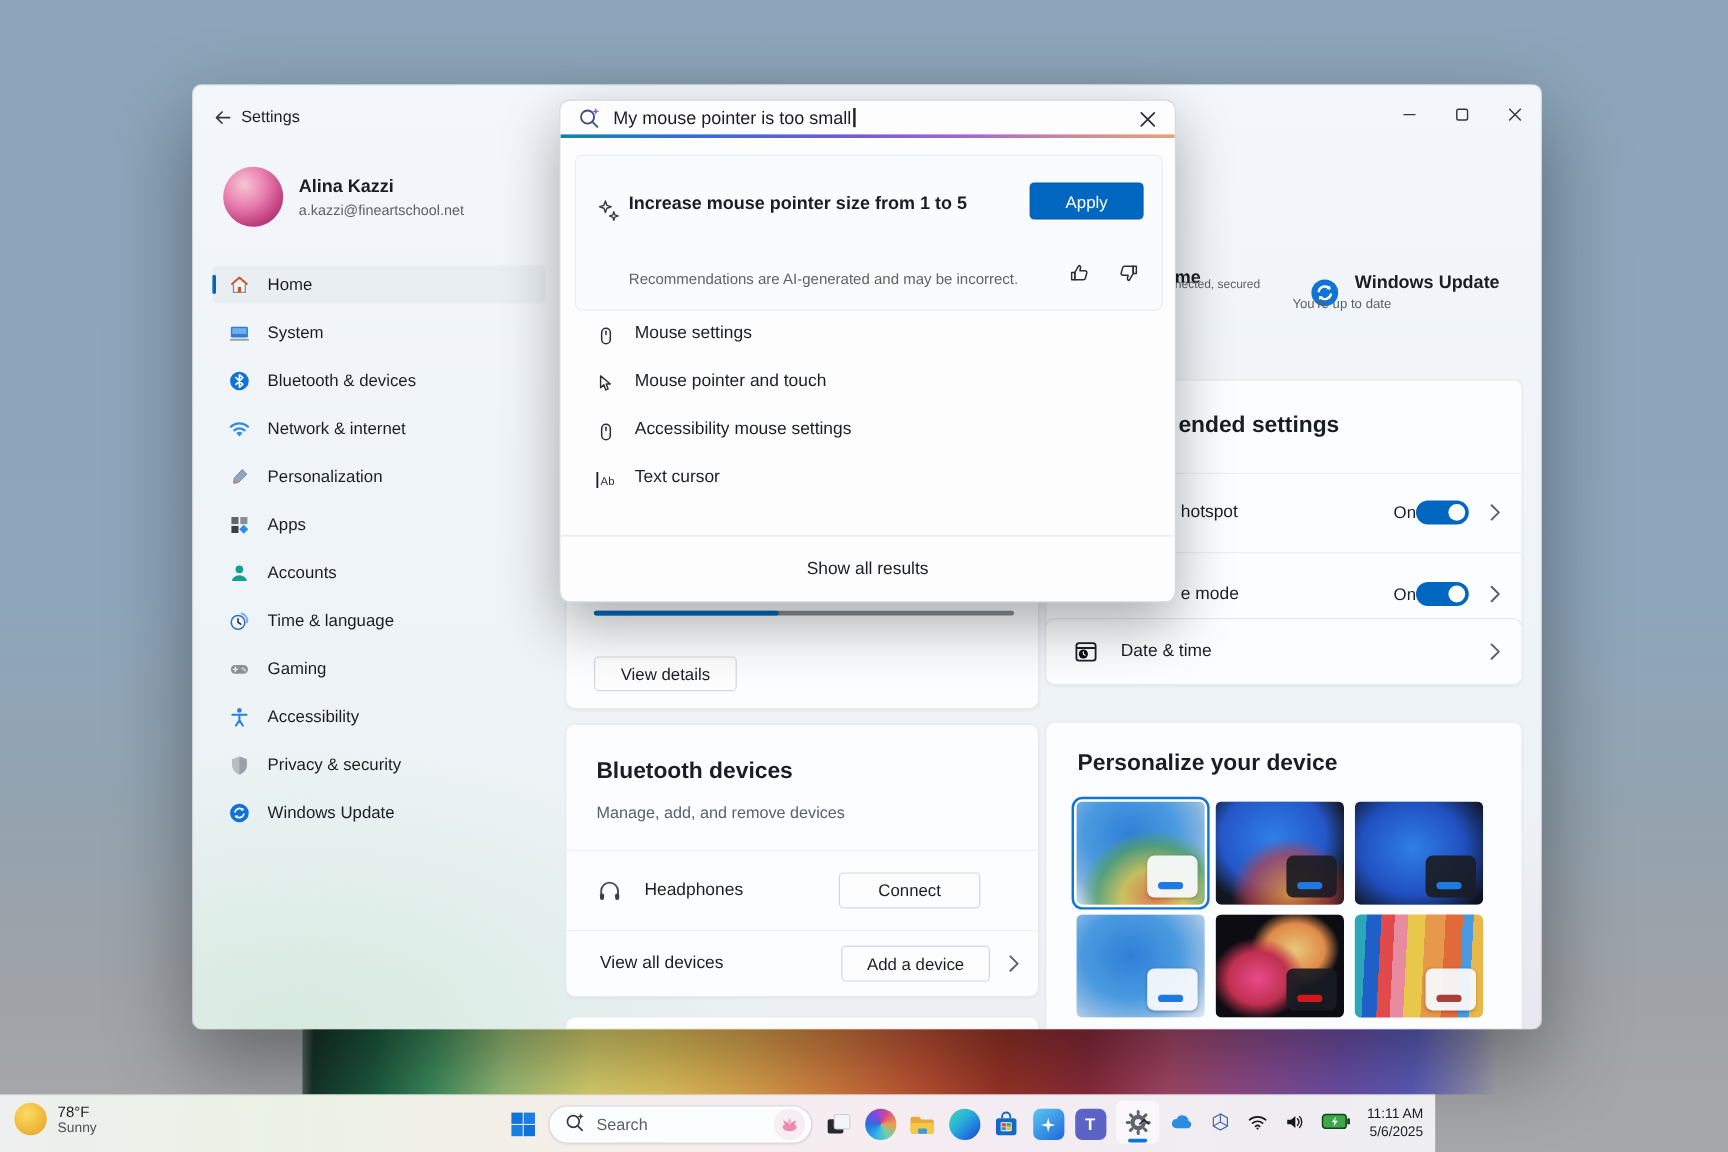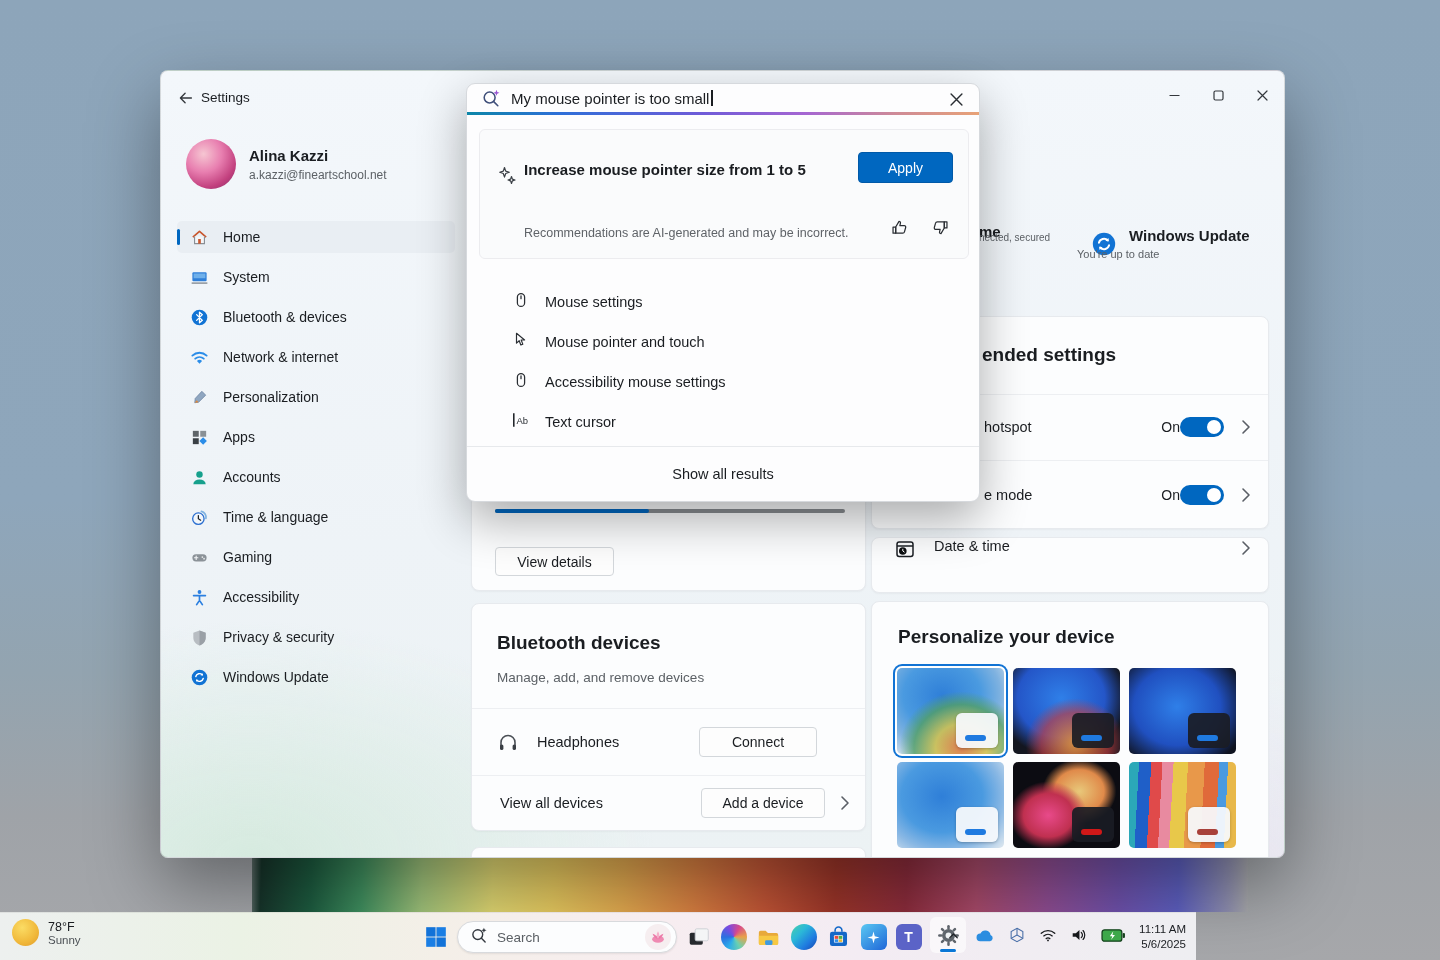--- a/index.html
+++ b/index.html
@@ -81,21 +81,21 @@
   .q-close{position:absolute;right:12px;top:4px;width:22px;height:22px;display:flex;align-items:center;justify-content:center;border-radius:4px}
   .grad-line{position:absolute;left:0;right:0;top:28px;height:3px;
     background:linear-gradient(90deg,#0c86a8 0%,#2e6fd8 18%,#6f5bd8 46%,#a566d2 66%,#cf8b96 84%,#e8a277 100%)}
   .reco{position:absolute;left:12px;top:45px;width:490px;height:130px;background:#fafbfc;border:1px solid #ececef;border-radius:6px}
   .reco-title{position:absolute;left:44px;top:31px;font-size:15px;font-weight:bold}
   .apply-btn{position:absolute;right:15px;top:22px;width:95px;height:31px;border-radius:4px;background:#0067c0;color:#fff;
     font-size:14px;display:flex;align-items:center;justify-content:center;border:1px solid #0059a8}
   .reco-disc{position:absolute;left:44px;top:96px;font-size:12.5px;color:#5f6368}
   .thumbs{position:absolute;right:18px;top:88px;display:flex;gap:22px}
   .results{position:absolute;left:0;right:0;top:186px}
-  .res-row{height:40px;display:flex;align-items:flex-end;padding-left:44px}
+  .res-row{height:40px;display:flex;align-items:flex-start;padding-left:28px}
   .res-ic{width:20px;height:20px;margin-right:14px;display:flex;align-items:center;justify-content:center}
   .res-label{font-size:14.5px}
   .pop-div{position:absolute;left:0;right:0;top:362px;height:1px;background:#e7e9ec}
   .show-all{position:absolute;left:0;right:0;top:363px;bottom:0;display:flex;align-items:center;justify-content:center;font-size:14.5px}
   
   .taskbar{position:absolute;left:0;bottom:0;width:1196px;height:48px;z-index:10;border-top:1px solid rgba(0,0,0,.06);
     background:linear-gradient(90deg,#edf0ef 0%,#ebf2e5 20%,#f4efe8 37%,#f7edf0 55%,#f3ecf3 72%,#eeeef1 100%)}
   .weather{position:absolute;left:12px;top:6px;display:flex;align-items:center;gap:9px}
   .sun{width:27px;height:27px;border-radius:50%;background:radial-gradient(circle at 38% 32%,#fbdc64,#f0b83a 60%,#e09a2a 100%)}
   .w-temp{font-size:12.5px}
@@ -334,21 +334,21 @@
         <span class="on-label">On</span>
         <span class="toggle">
             <span class="knob"></span>
           </span>
         <svg class="chev" viewBox="0 0 12 20">
             <path d="M3 4 L9 10 L3 16" fill="none" stroke="#5a5f66" stroke-width="1.6" stroke-linecap="round" stroke-linejoin="round"></path>
           </svg>
       </div>
     </div>
 
-    <div class="card" style="left:710px;top:466px;width:398px;height:56px;display:flex;padding:0 16px 0 22px">
+    <div class="card" style="left:710px;top:444px;width:398px;height:56px;display:flex;align-items:center;padding:0 16px 0 22px">
       <span style="width:22px;height:22px"><svg width="22" height="22" viewBox="0 0 22 22">
             <rect x="3" y="4" width="16" height="14.5" rx="2.2" fill="none" stroke="#1b1f24" stroke-width="1.5"></rect>
             <path d="M3 8 H19" stroke="#1b1f24" stroke-width="1.5"></path>
             <circle cx="8.8" cy="13" r="3.8" fill="#0b0d10"></circle>
             <path d="M8.8 11.2 V13 L10.2 14" stroke="#fff" stroke-width="1" fill="none" stroke-linecap="round"></path>
           </svg></span>
       <span style="font-size:14.5px;margin-left:18px;flex:1">Date &amp; time</span>
       <svg class="chev" viewBox="0 0 12 20">
           <path d="M3 4 L9 10 L3 16" fill="none" stroke="#5a5f66" stroke-width="1.6" stroke-linecap="round" stroke-linejoin="round"></path>
         </svg>

